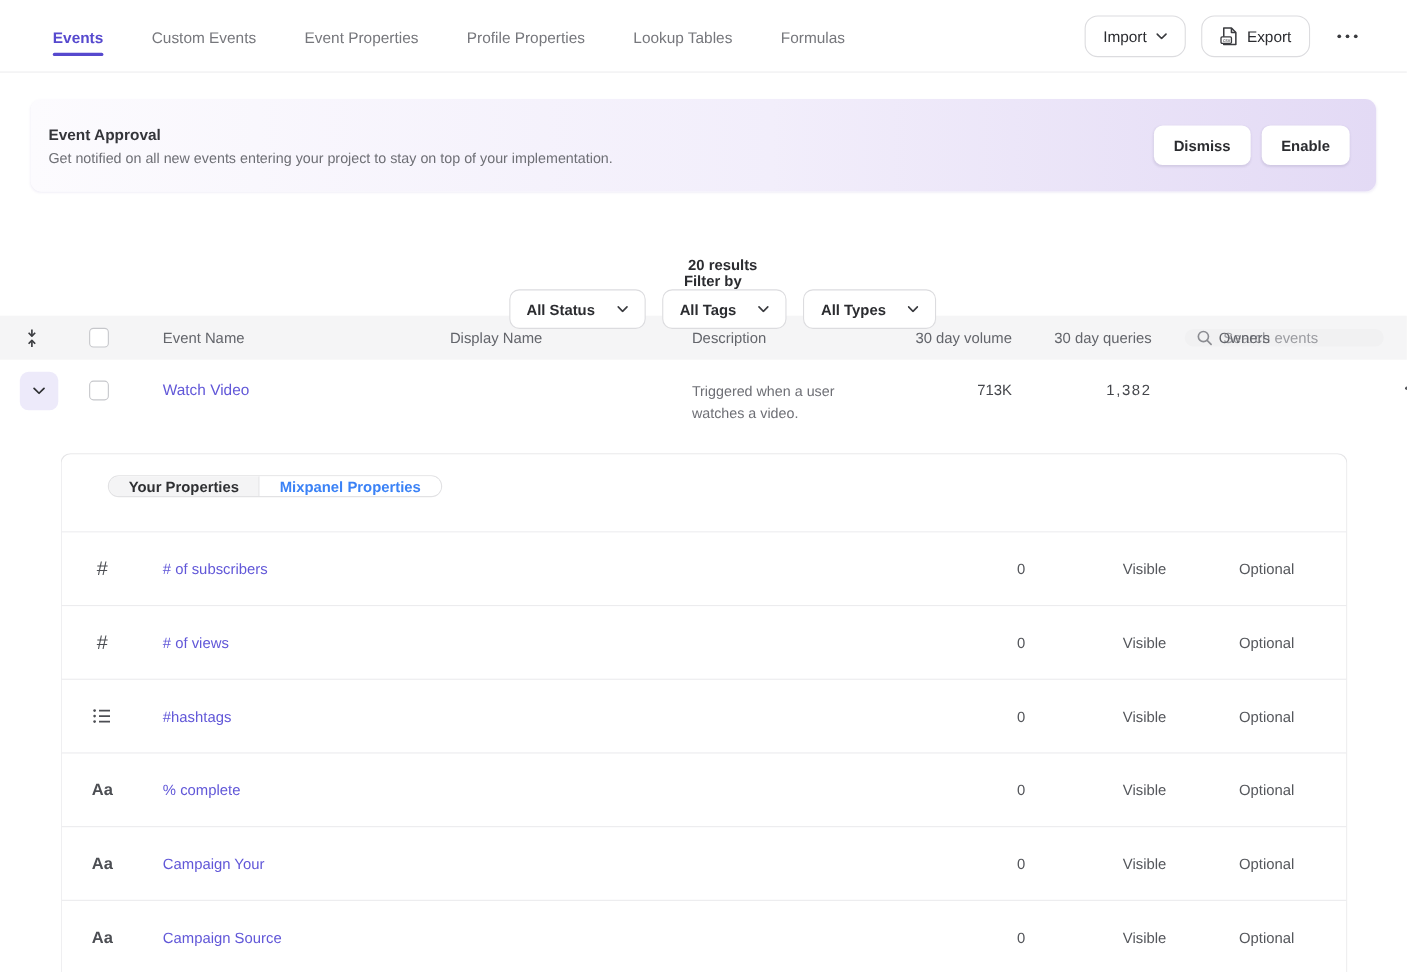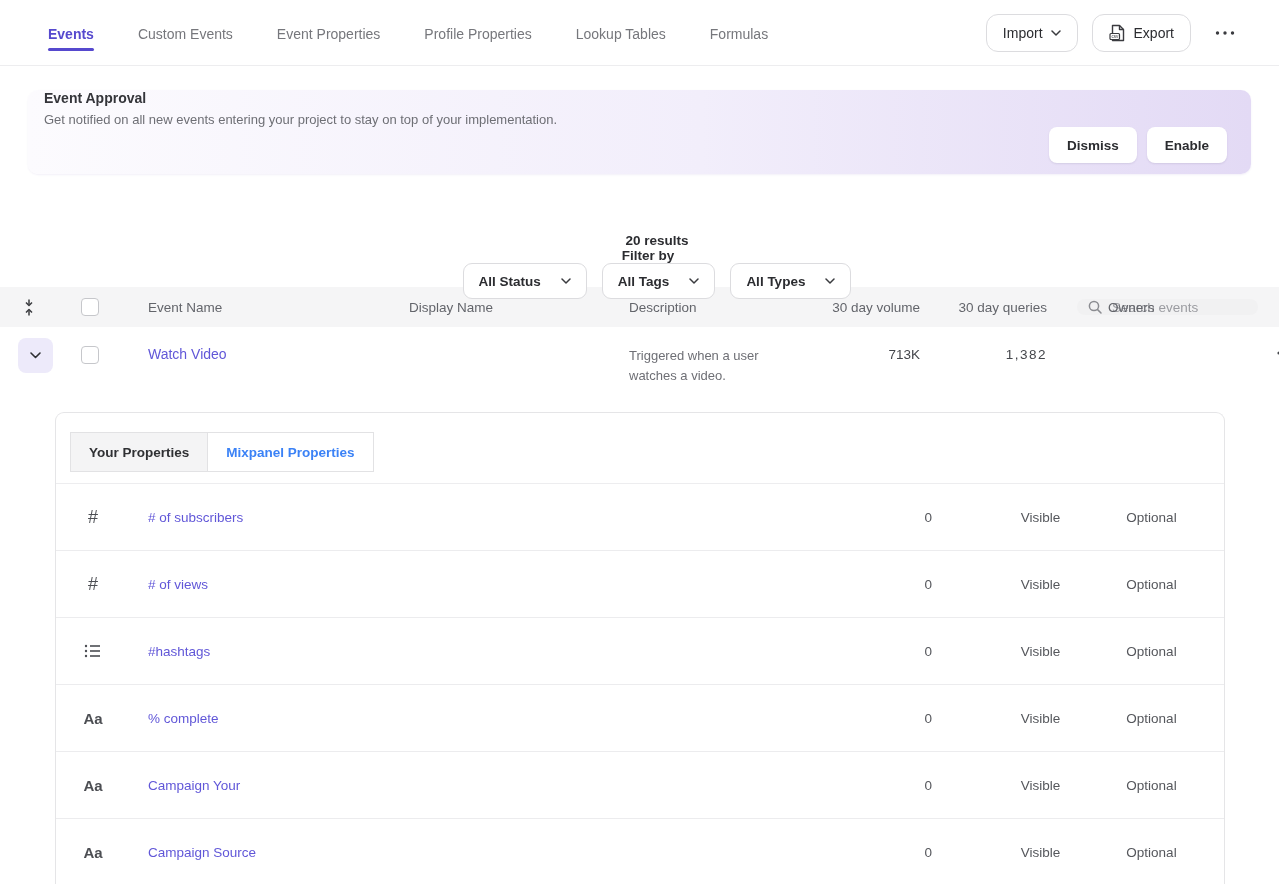--- a/index.html
+++ b/index.html
@@ -15,23 +15,23 @@
   .nav-tab.active { color:#5649ce; font-weight:700; }
   .nav-tab.active::after { content:""; position:absolute; left:0; right:0; bottom:11px;
     height:3px; border-radius:2px; background:#5649ce; }
   .nav-actions { margin-left:auto; display:flex; align-items:center; gap:14px; }
   .btn-outline { display:flex; align-items:center; gap:8px; height:38px; padding:0 16px;
     background:#fff; border:1px solid #dcdcdf; border-radius:12px; font-size:14px;
     color:#2b2c30; font-family:inherit; cursor:pointer; }
   .more-btn { border:none; background:none; cursor:pointer; padding:6px 4px; margin-left:6px; }
 
   
-  .banner { margin:24px 28px 0; height:84px; border-radius:10px; display:flex; align-items:flex-start;
+  .banner { margin:24px 28px 0; height:84px; border-radius:10px; display:flex; align-items:center;
     padding:0 24px 0 16px; background:linear-gradient(90deg,#fcfbfe 0%,#f2eefb 55%,#e3daf5 100%);
-    box-shadow:0 1px 2px rgba(90,70,160,0.08);flex-direction:column; }
+    box-shadow:0 1px 2px rgba(90,70,160,0.08); }
   .banner-text { display:flex; flex-direction:column; gap:6px; }
   .banner-title { font-size:14px; font-weight:700; color:#34353a; }
   .banner-sub { font-size:13px; color:#6e6f75; }
   .banner-actions { margin-left:auto; display:flex; gap:10px; }
   .btn-white { height:36px; padding:0 18px; background:#fff; border:none; border-radius:8px;
     font-size:13.5px; font-weight:600; color:#2b2c30; font-family:inherit; cursor:pointer;
     box-shadow:0 1px 2px rgba(40,30,80,0.10); }
 
   
   .filter-row { margin-top:59px; height:36px; display:flex; align-items:center; padding:0 21px 0 56px;flex-direction:column; }
@@ -75,22 +75,22 @@
   .num { font-variant-numeric:tabular-nums; }
   .cell-num { font-size:13.5px; color:#44464b; padding-top:9px; }
   .q-space { letter-spacing:1.5px; }
   .event-row .c-actions { padding-top:9px; }
   .ellipsis-btn { border:none; background:none; cursor:pointer; margin-left:55px; padding:4px; }
 
   
   .props-panel { margin:10px 0 0 55px; width:1170px; background:#fff;
     border:1px solid #e5e5e7; border-radius:9px 9px 0 0; border-bottom:none; }
   .panel-head { height:71px; padding:19px 0 0 14px; border-bottom:1px solid #ededef; }
-  .seg-tabs { display:inline-flex; height:40px; border:1px solid #e2e2e4; border-radius:0;
-    overflow:hidden; background:#fff; }
+  .seg-tabs { display:inline-flex; height:20px; border:1px solid #e2e2e4; border-radius:11px;
+    overflow:hidden; background:#fff;margin-left:28px; }
   .seg-tab { display:flex; align-items:center; padding:0 18px; font-size:13.5px; font-weight:700;
     color:#3b82f6; cursor:pointer; background:#fff; }
   .seg-tab.active { background:#f4f4f5; color:#2f3033; border-right:1px solid #e2e2e4; }
 
   .prop-row { display:flex; align-items:center; height:67px; border-bottom:1px solid #ececee; }
   .prop-icon-cell { width:92px; flex:none; padding-left:26px; display:flex; }
   .type-icon { width:22px; display:inline-flex; justify-content:center; align-items:center;
     color:#4c4e53; font-size:15px; font-weight:600; }
   .type-icon.hash { font-size:18px; font-weight:400; }
   .prop-name { flex:1; font-size:13.5px; color:#6157d8; text-decoration:none; cursor:pointer; }

